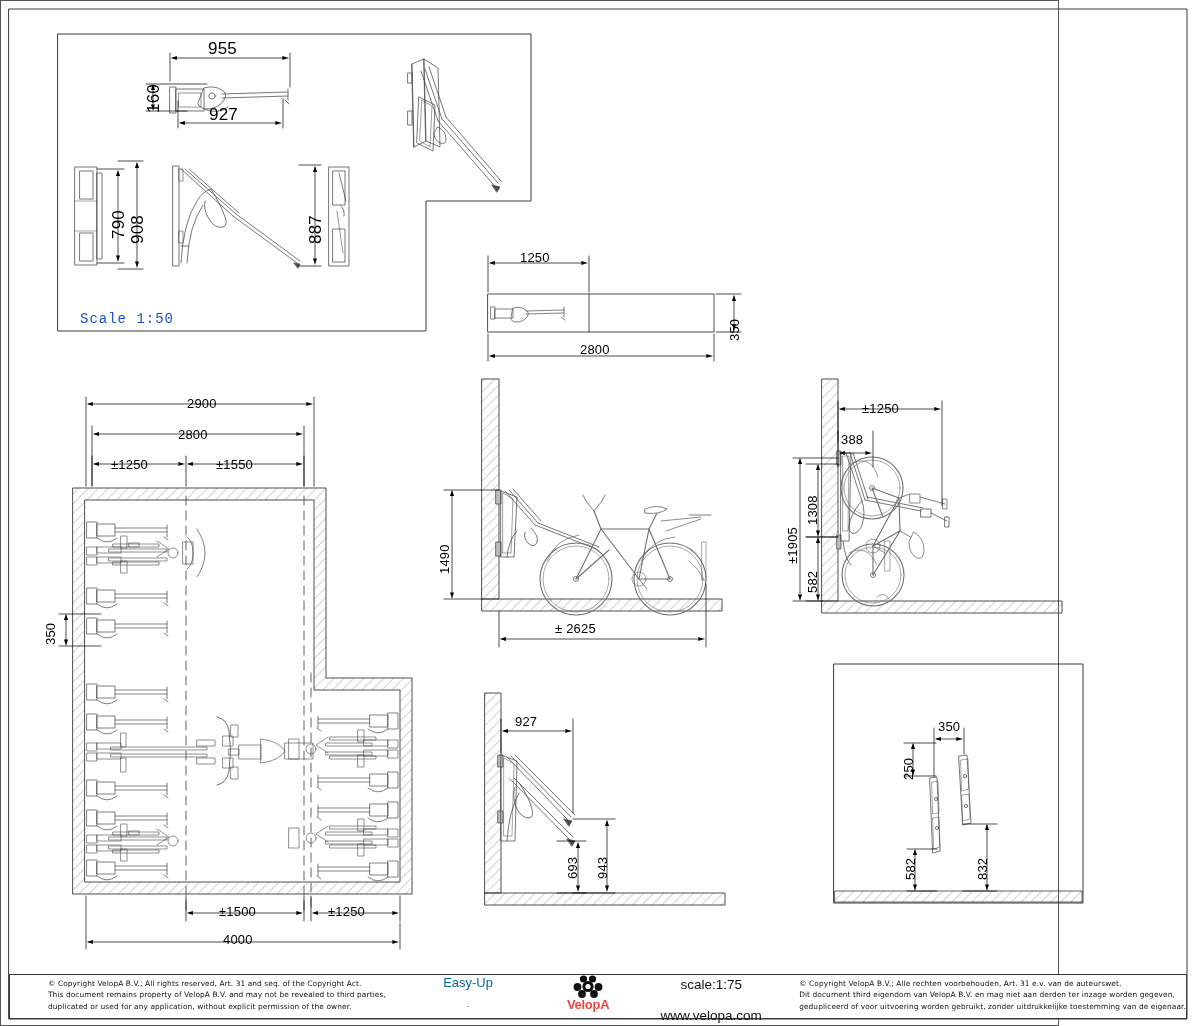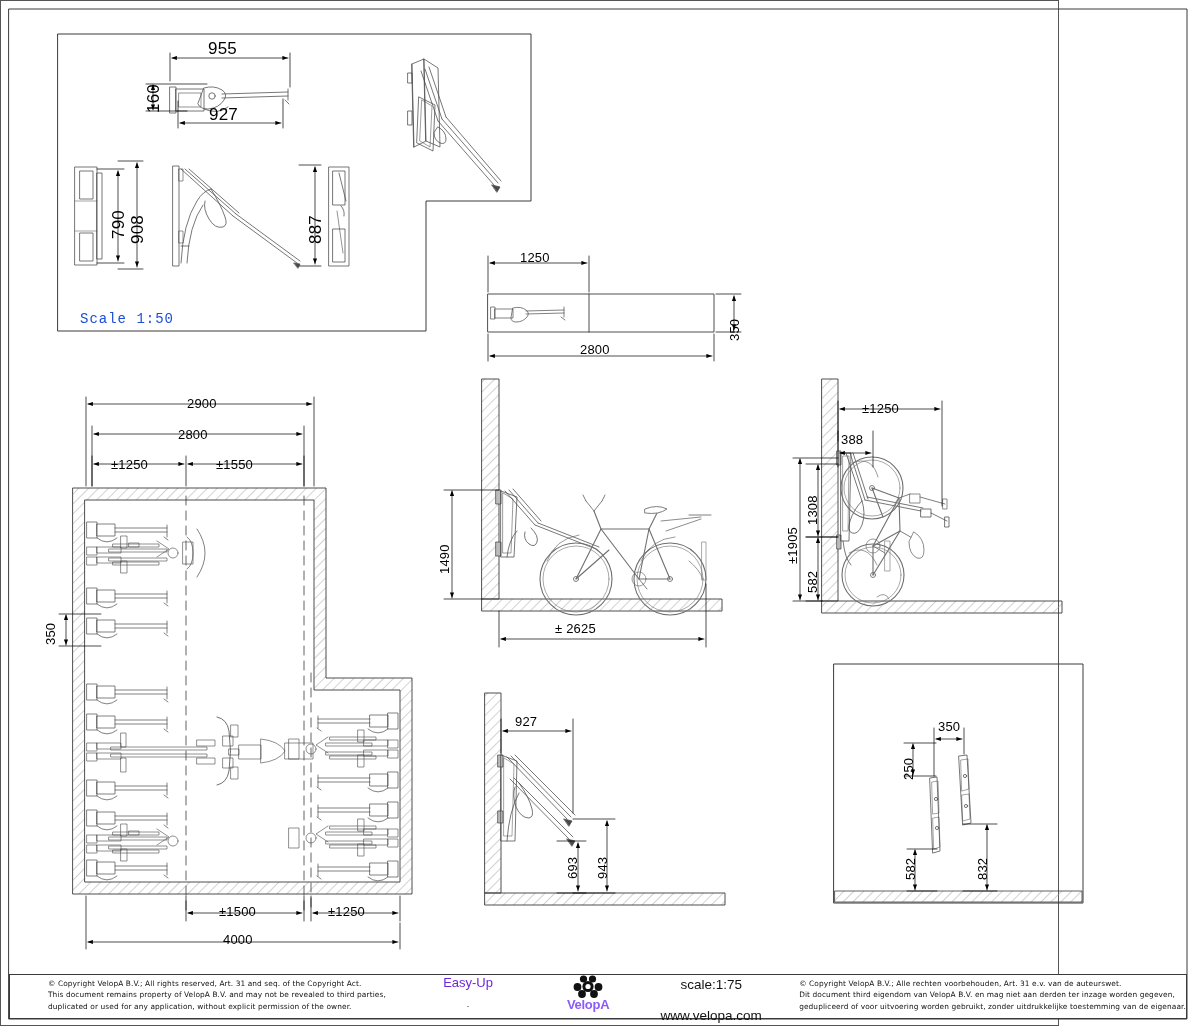--- a/index.html
+++ b/index.html
@@ -9,29 +9,29 @@
   .dimtxt{position:absolute;font-family:"Liberation Sans",sans-serif;font-size:13px;color:#000;white-space:nowrap;letter-spacing:.2px;}
   .dimtxt.v{transform-origin:left top;transform:rotate(-90deg);}
   .scalelbl{position:absolute;font-family:Liberation Mono, monospace;font-size:14px;color:#1d4ed8;letter-spacing:1px;}
   
   #titleblock{position:absolute;left:8px;top:973px;width:1178px;height:45px;box-sizing:border-box;border:1px solid #3a3a3a;display:flex;align-items:flex-start;background:#fff;padding-left:32px;}
   .tb-cell{box-sizing:border-box;display:flex;flex-direction:column;justify-content:center;}
   .tb-legal{width:390px;padding:3px 0 3px 6px;}
   .tb-legal .ln{font-family:"DejaVu Sans",sans-serif;font-size:7.4px;line-height:11.4px;color:#111;white-space:nowrap;letter-spacing:.1px;}
   .tb-sep{width:1px;background:#3a3a3a;}
   .tb-name{width:175px;align-items:center;text-align:center;}
-  .tb-name .nm{font-size:13px;color:#6d28d9;}
+  .tb-name .nm{font-size:13px;color:#0369a1;}
   .tb-name .dot{font-size:9px;color:#111;margin-top:9px;}
   .tb-logo{width:95px;align-items:center;justify-content:center;}
   .tb-scale{width:180px;align-items:center;text-align:center;gap:12px;}
   .tb-scale .sc{font-size:13.5px;line-height:19px;color:#111;}
   .tb-legal2{flex:1;padding:3px 0 3px 7px;}
   .tb-legal2 .ln{font-family:"DejaVu Sans",sans-serif;font-size:7.4px;line-height:11.4px;color:#111;white-space:nowrap;letter-spacing:.1px;}
   .logo-wrap{display:flex;flex-direction:column;align-items:center;}
-  .logo-txt{font-family:"Liberation Sans",sans-serif;font-weight:bold;font-size:13px;letter-spacing:-.3px;color:#8b5cf6;margin-top:-1px;}
+  .logo-txt{font-family:"Liberation Sans",sans-serif;font-weight:bold;font-size:13px;letter-spacing:-.3px;color:#ef4444;margin-top:-1px;}
 </style>
 </head>
 <body>
 
 <div id="sheet">
 
   <svg class="svgwrap" viewBox="0 0 1194 1026">
     <defs>
       <pattern id="hatch" width="7" height="7" patternTransform="rotate(45)" patternUnits="userSpaceOnUse">
         <line x1="0" y1="0" x2="0" y2="7" stroke="#9b9b9b" stroke-width="0.9"></line>

